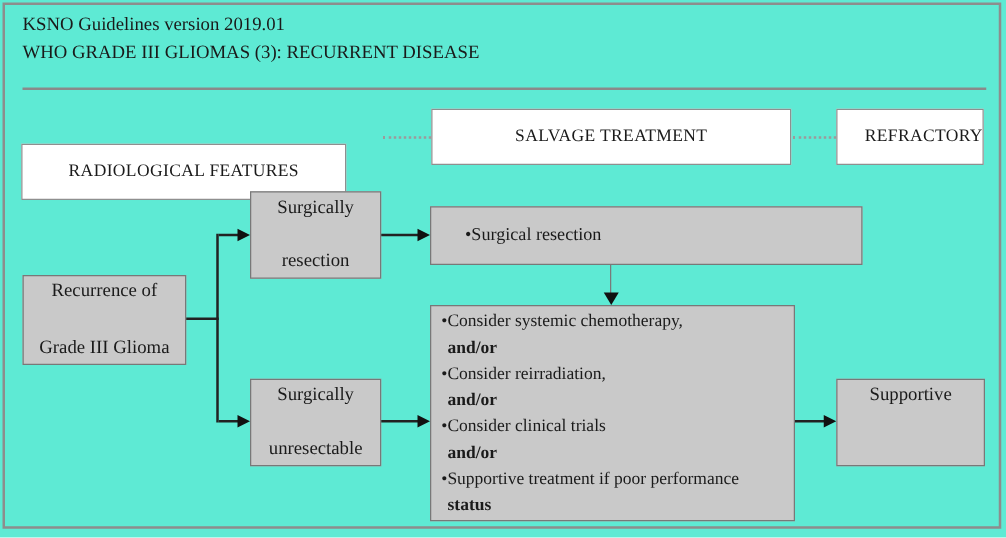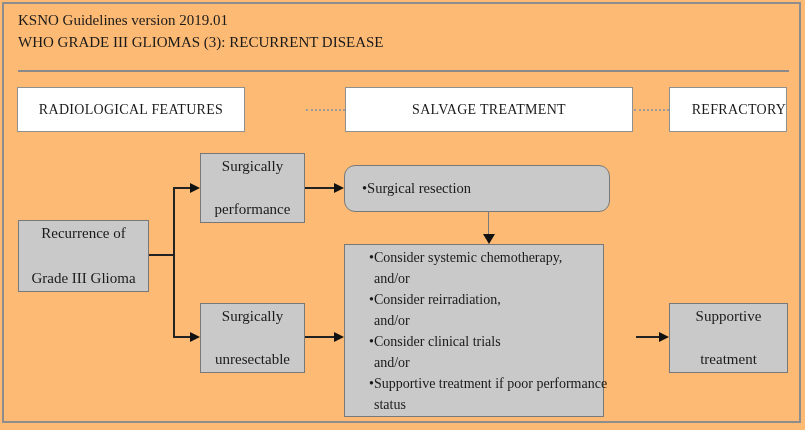--- a/index.html
+++ b/index.html
@@ -1,63 +1,63 @@
 <!DOCTYPE html>
 <html><head>
 <meta charset="utf-8">
 <style>
   html,body{margin:0;padding:0;background:#fff;}
   .canvas{
     position:relative;
     width:805px;height:430px;
-    background:#fdba74;
+    background:#5eead4;
     font-family:"Liberation Serif", serif;
     color:#1a1a1a;
     overflow:hidden;
   }
   .frame{
     position:absolute;left:2px;top:2px;width:799px;height:421px;
     border:2px solid #8d8d8d;box-sizing:border-box;
   }
   .title-block{position:absolute;left:18px;top:9px;font-size:15px;line-height:22px;white-space:nowrap;}
   .divider{position:absolute;left:18px;top:70px;width:771px;height:2px;background:#8a8a8a;}
   .hbox{
     position:absolute;top:87px;height:45px;box-sizing:border-box;
     background:#ffffff;border:1px solid #8f8f8f;
     display:flex;align-items:center;justify-content:center;
     font-size:14px;letter-spacing:.3px;white-space:nowrap;
   }
-  .hbox-1{left:17px;width:228px;}
+  .hbox-1{left:17px;width:260px;margin-top:28px;}
   .hbox-2{left:345px;width:288px;font-family:Liberation Serif, serif;}
   .hbox-3{left:669px;width:118px;padding-left:22px;}
   .dotted{position:absolute;top:109px;height:0;border-top:2px dotted #9b9b9b;}
   .dotted-1{left:306px;width:39px;}
   .dotted-2{left:634px;width:35px;}
   .gbox{
     position:absolute;box-sizing:border-box;
     background:#c9c9c9;border:1.5px solid #787878;
     display:flex;flex-direction:column;align-items:center;justify-content:space-between;
     font-size:15px;line-height:25px;text-align:center;white-space:nowrap;
   }
   .gbox-recurrence{left:18px;top:220px;width:131px;height:72px;gap:16px;}
   .gbox-resectable{left:200px;top:153px;width:105px;height:70px;}
   .gbox-unresectable{left:200px;top:303px;width:105px;height:70px;}
   .gbox-resection{
-    left:344px;top:165px;width:266px;height:47px;
+    left:344px;top:165px;width:346px;height:47px;
     align-items:flex-start;justify-content:center;
-    padding-left:17px;text-align:left;font-size:14.5px;border-radius:11px;
+    padding-left:27px;text-align:left;font-size:14.5px;
   }
   .gbox-consider{
-    left:344px;top:244px;width:260px;height:173px;
+    left:344px;top:244px;width:292px;height:173px;
     align-items:stretch;justify-content:center;
-    padding-left:24px;padding-right:2px;
+    padding-left:8px;padding-right:2px;
     text-align:left;font-size:14px;line-height:21px;
   }
   .gbox-supportive{left:669px;top:303px;width:119px;height:70px;}
-  .gbox-consider .cont{padding-left:5px;}
+  .gbox-consider .cont{padding-left:5px;font-weight:bold;}
   .line{position:absolute;background:#222222;}
   .line-rec-h{left:149px;top:254px;width:26px;height:2px;}
   .line-branch-v{left:173px;top:187px;width:2px;height:151px;}
   .line-top-h{left:175px;top:187px;width:16px;height:2px;}
   .line-bot-h{left:175px;top:336px;width:16px;height:2px;}
   .line-res-h{left:305px;top:187px;width:30px;height:2px;}
   .line-unres-h{left:305px;top:336px;width:30px;height:2px;}
   .line-sup-h{left:636px;top:336px;width:24px;height:2px;}
   .line-down-v{left:488px;top:212px;width:1px;height:23px;background:#7a7a7a;}
   .arr-r{
@@ -103,21 +103,21 @@
     <span>REFRACTORY</span>
   </div>
 
   <div class="gbox gbox-recurrence">
     <div>Recurrence of</div>
     <div>Grade III Glioma</div>
   </div>
 
   <div class="gbox gbox-resectable">
     <div>Surgically</div>
-    <div>performance</div>
+    <div>resection</div>
   </div>
 
   <div class="gbox gbox-unresectable">
     <div>Surgically</div>
     <div>unresectable</div>
   </div>
 
   <div class="gbox gbox-resection">
     <div>•Surgical resection</div>
   </div>
@@ -128,21 +128,20 @@
     <div>•Consider reirradiation,</div>
     <div class="cont">and/or</div>
     <div>•Consider clinical trials</div>
     <div class="cont">and/or</div>
     <div>•Supportive treatment if poor performance</div>
     <div class="cont">status</div>
   </div>
 
   <div class="gbox gbox-supportive">
     <div>Supportive</div>
-    <div>treatment</div>
   </div>
 
   <div class="line line-rec-h"></div>
   <div class="line line-branch-v"></div>
   <div class="line line-top-h"></div>
   <div class="line line-bot-h"></div>
   <div class="line line-res-h"></div>
   <div class="line line-unres-h"></div>
   <div class="line line-sup-h"></div>
   <div class="line line-down-v"></div>

